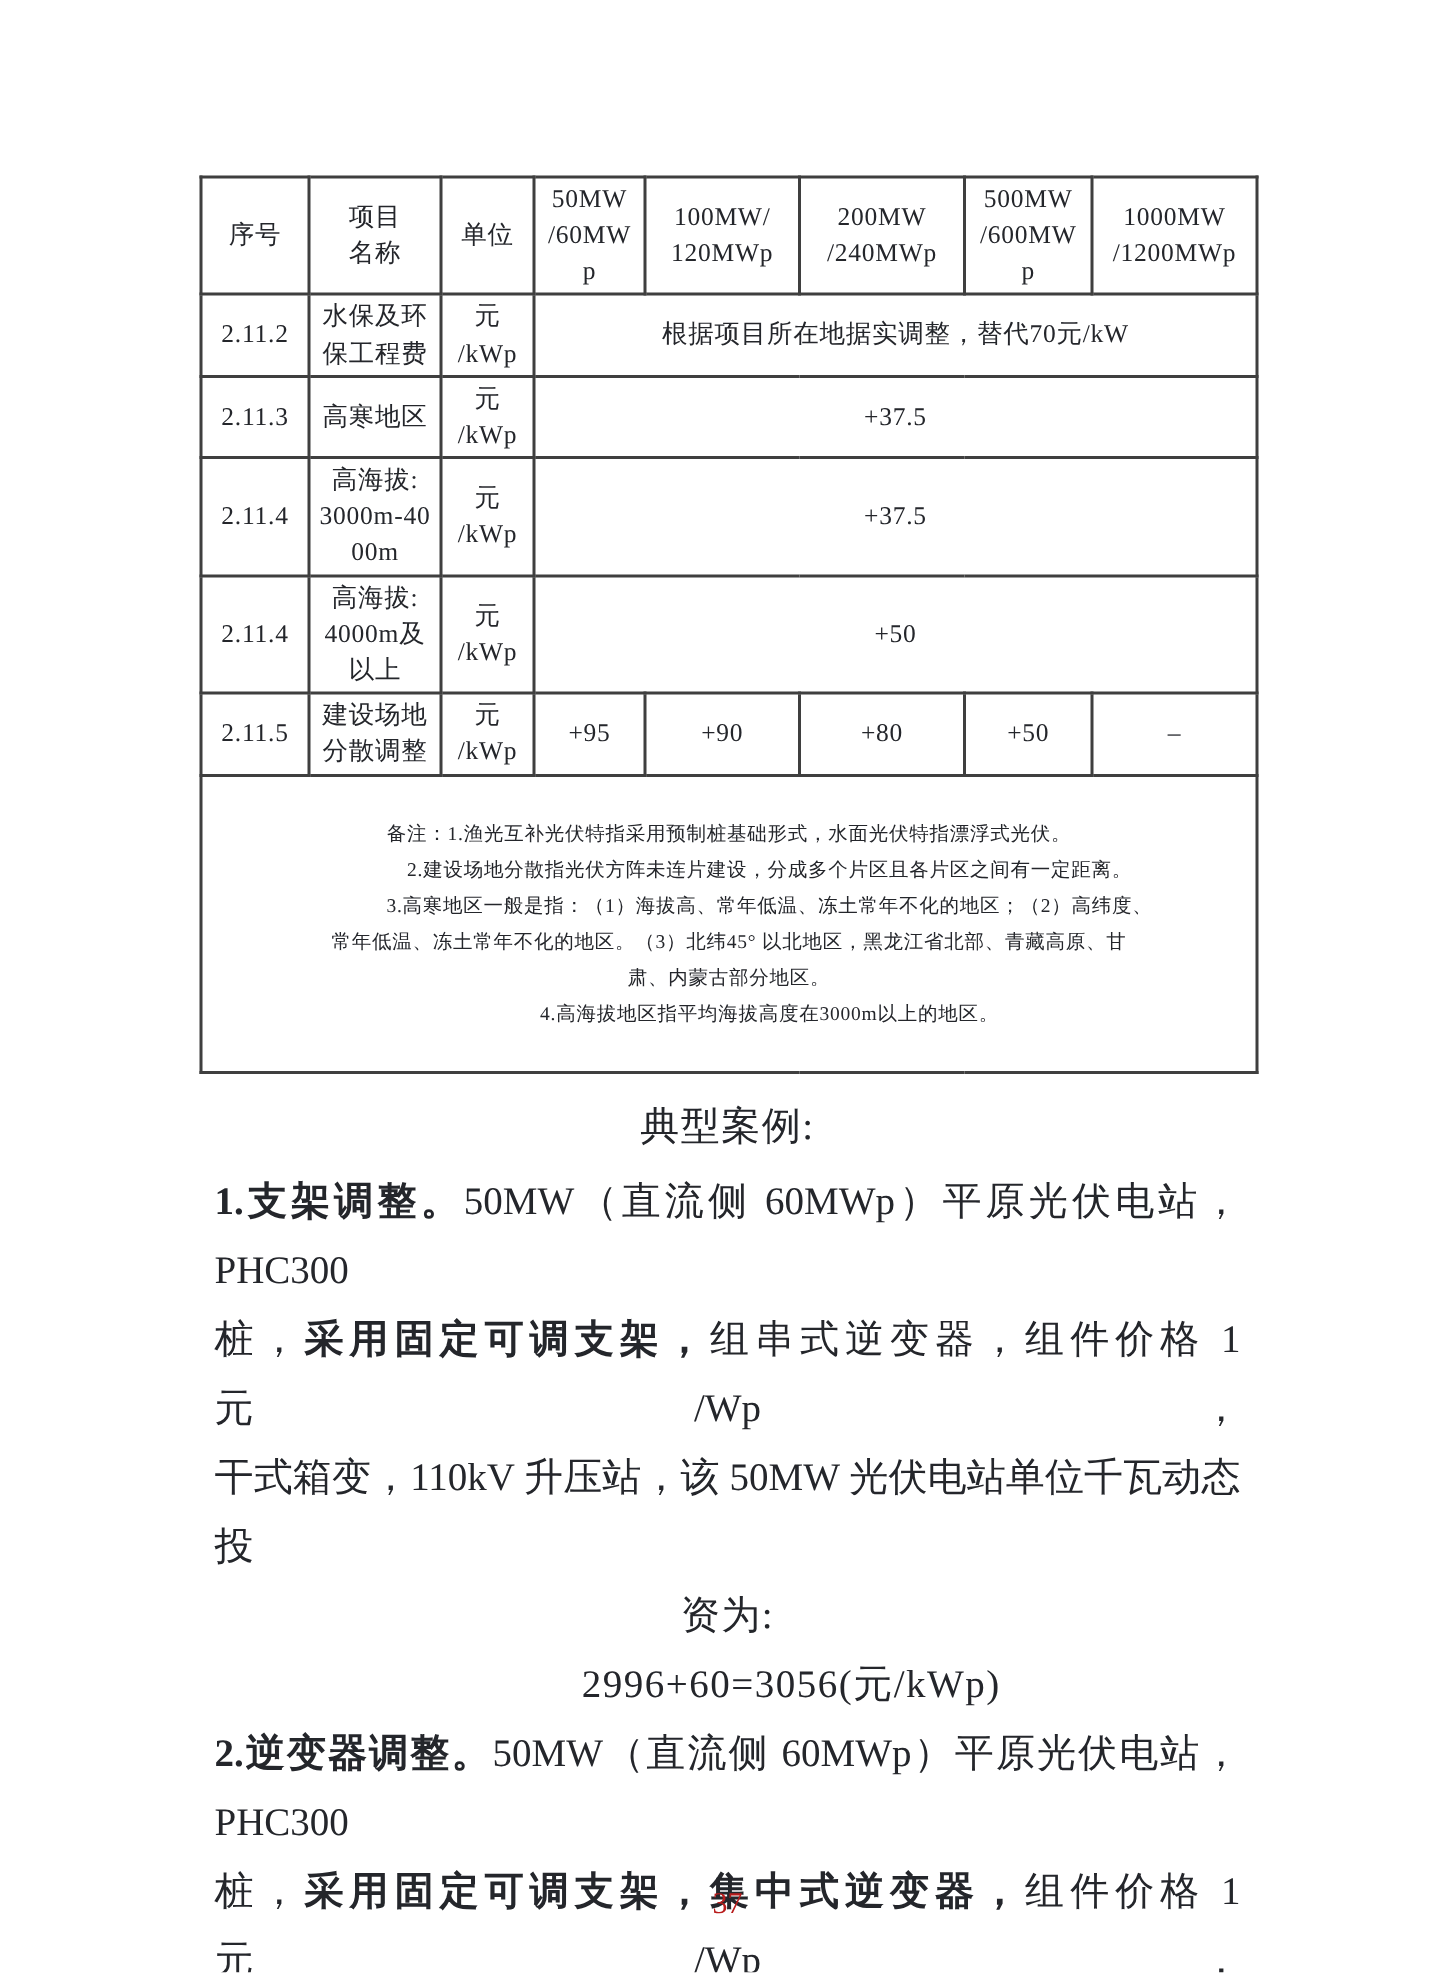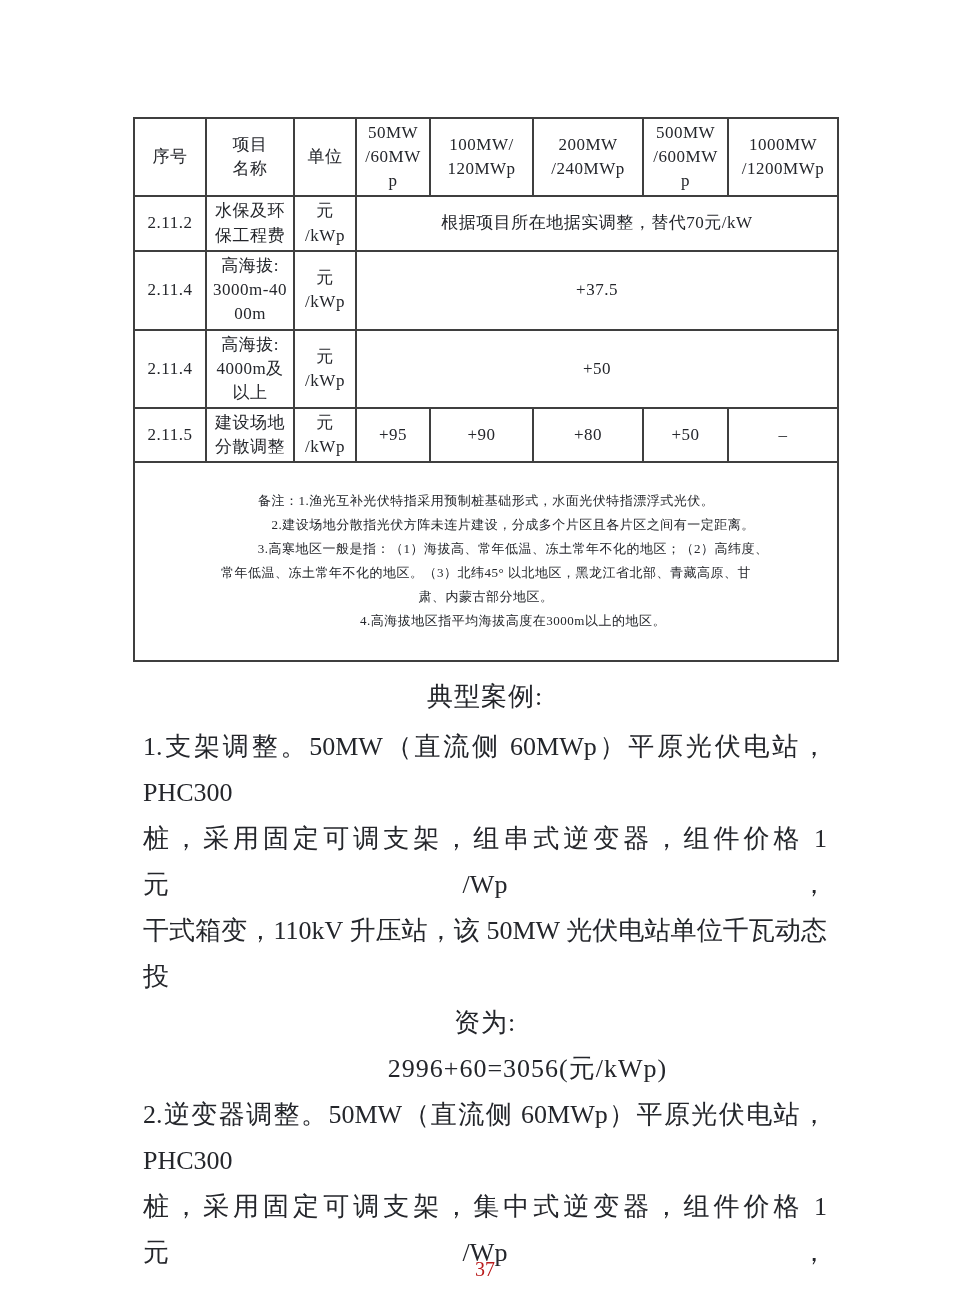--- a/index.html
+++ b/index.html
@@ -81,21 +81,21 @@
   }
   .b-line.heading { margin-bottom: 4px; }
   .b-line.stretch {
     white-space: normal;
     letter-spacing: 0;
     text-align: justify;
     text-align-last: justify;
     text-justify: inter-character;
   }
   .b-line.formula { padding-left: 85px; }
-  .b-line .bold, .b-line span.bold { font-weight: normal; }
+  .b-line .bold, .b-line span.bold { font-weight: bold; }
 
   .page-num {
     position: absolute;
     left: 0;
     bottom: 34px;
     width: 100%;
     text-align: center;
     font-size: 20px;
     color: #b91c1c;
   }
@@ -136,20 +136,27 @@
         </tr>
 
         <tr class="r0">
           <td>2.11.2</td>
           <td>水保及环保工程费</td>
           <td>元
 /kWp</td>
           <td colspan="5">根据项目所在地据实调整，替代70元/kW</td>
         </tr>
 
+        <tr class="r1">
+          <td>2.11.3</td>
+          <td>高寒地区</td>
+          <td>元
+/kWp</td>
+          <td colspan="5">+37.5</td>
+        </tr>
 
         <tr class="r2">
           <td>2.11.4</td>
           <td>高海拔:
 3000m-4000m</td>
           <td>元
 /kWp</td>
           <td colspan="5">+37.5</td>
         </tr>
 

